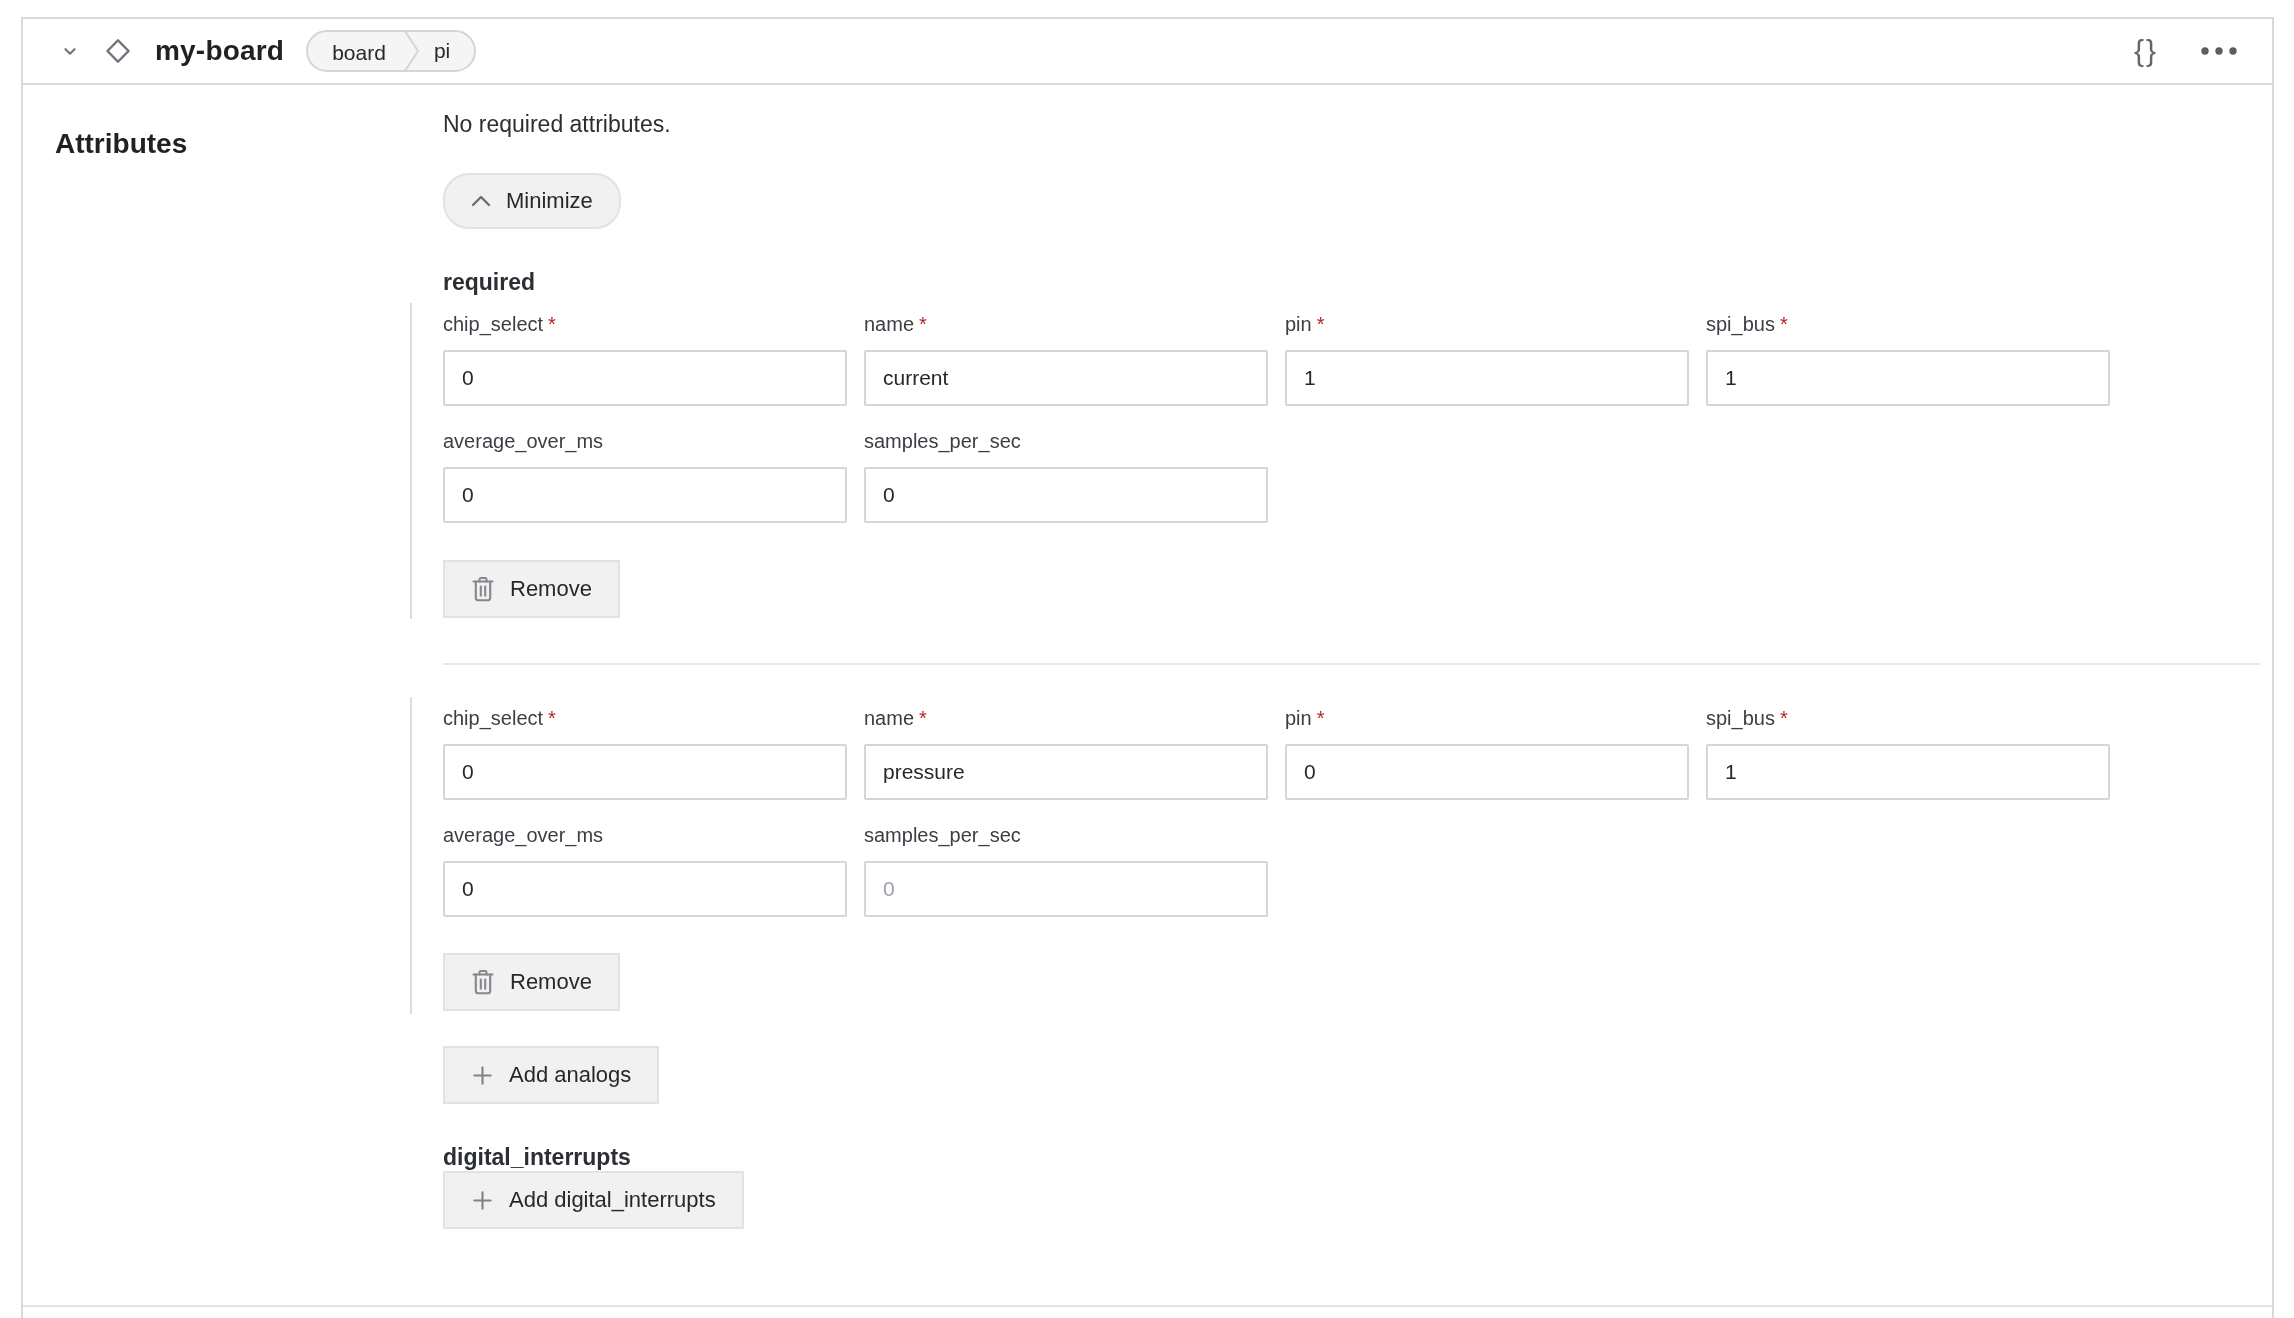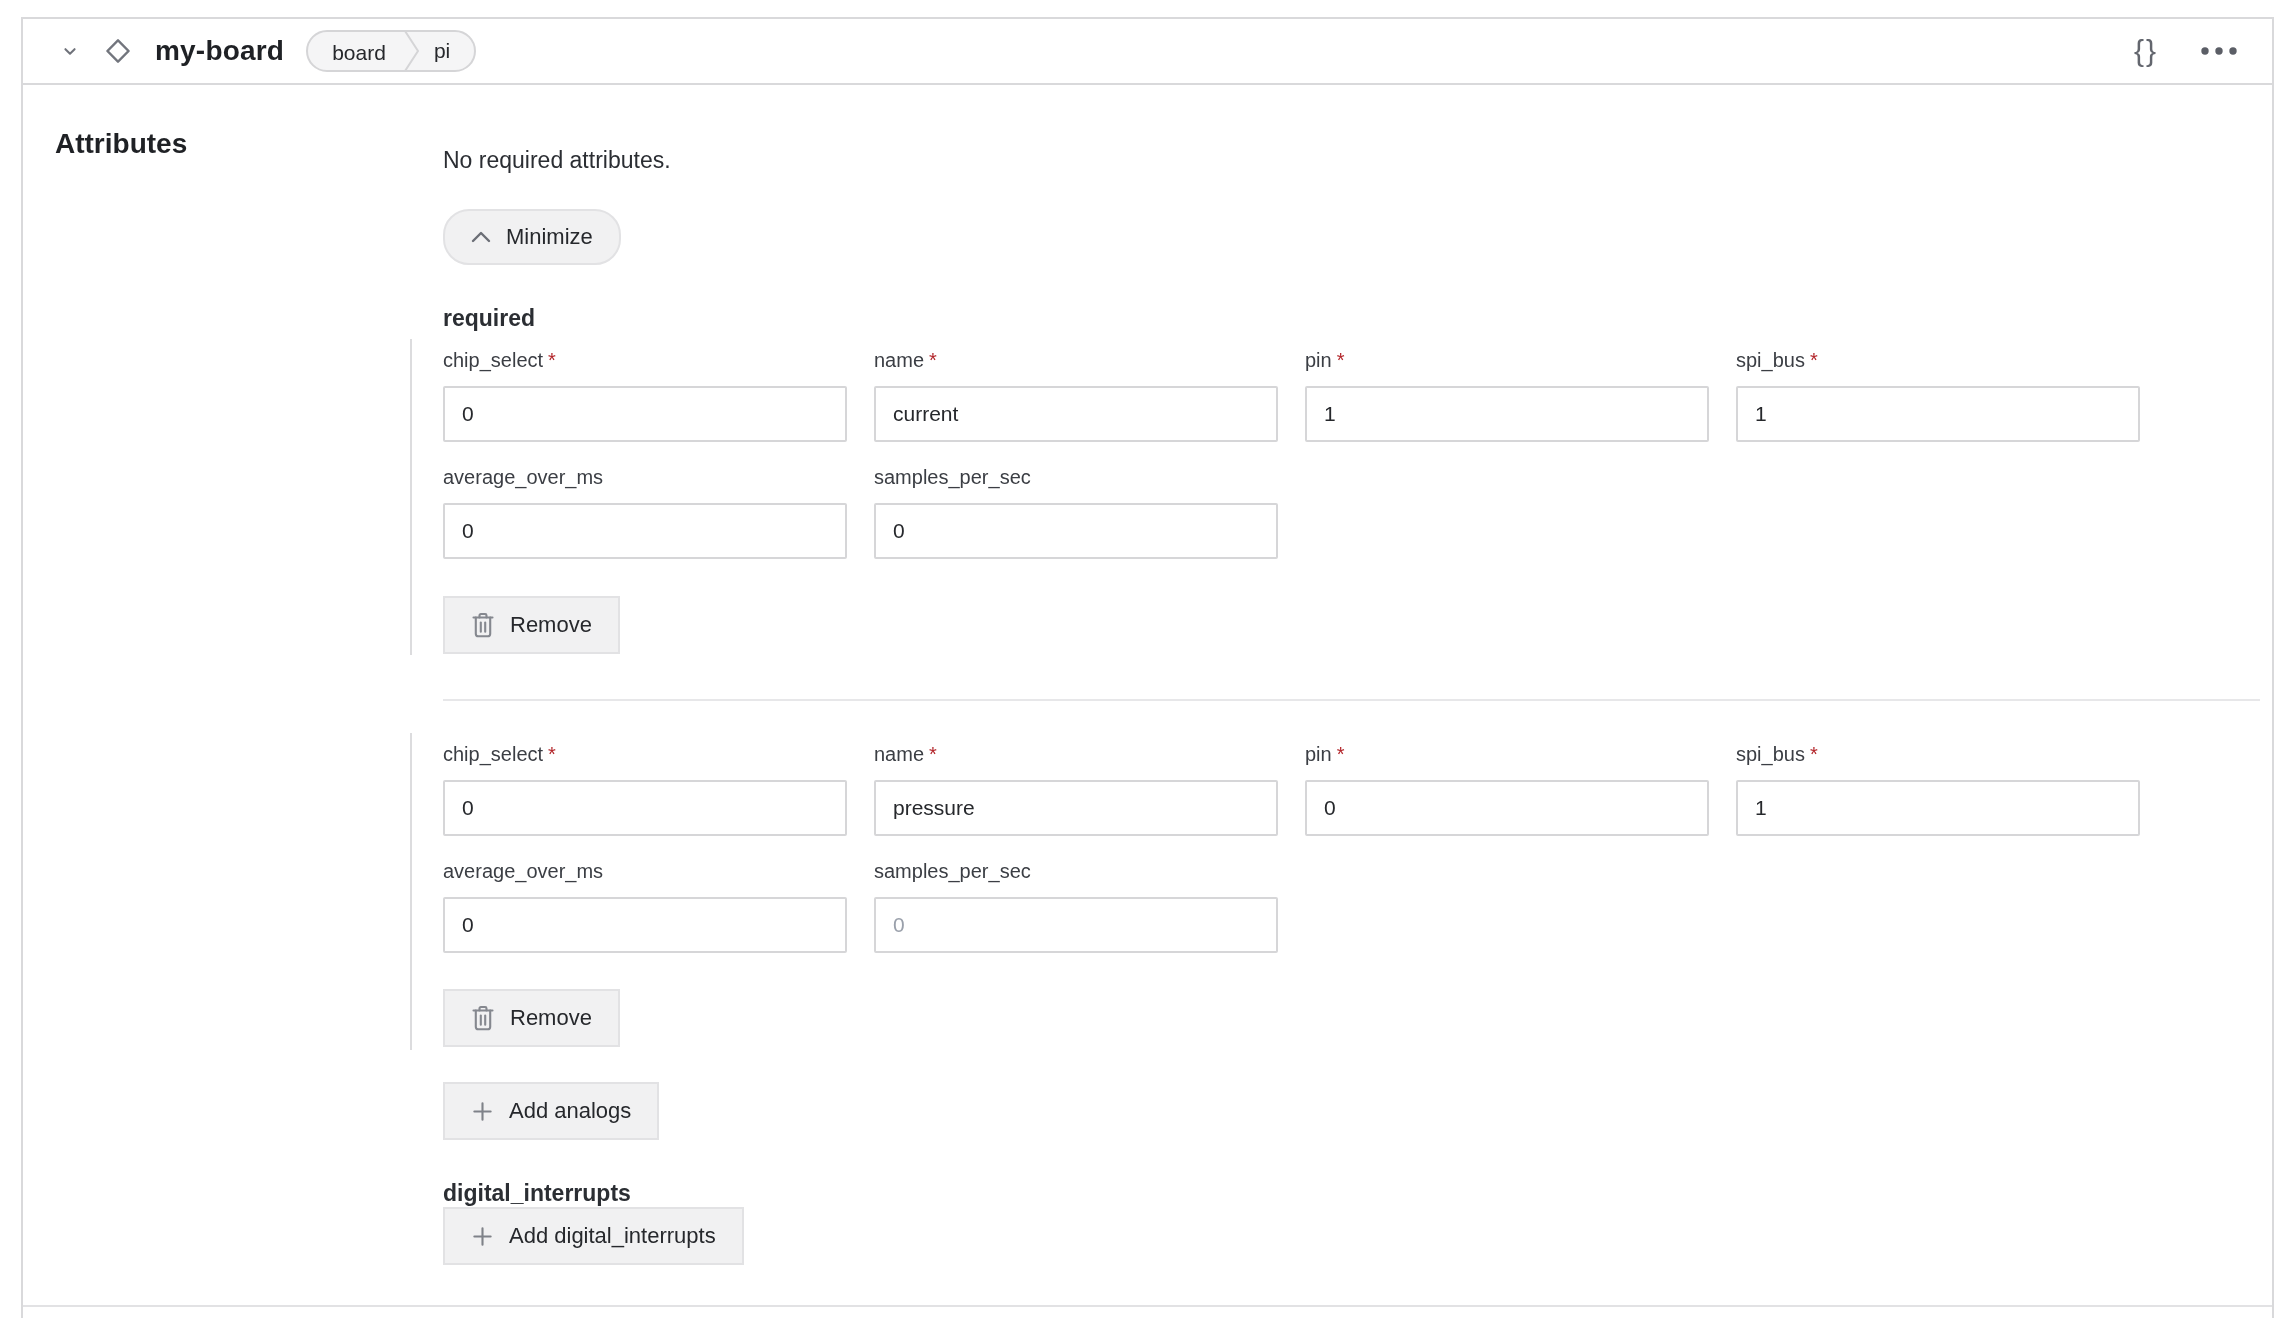--- a/index.html
+++ b/index.html
@@ -65,21 +65,21 @@
   .left-col {
     width: 420px;
     padding: 43px 0 0 32px;
     flex-shrink: 0;
   }
   .section-heading {
     font-size: 28px; font-weight: 600; color: #1f2125;
   }
   .content-col {
     width: 1817px;
-    padding-top: 62px;
+    padding-top: 26px;
   }
   .note-text { font-size: 23px; color: #2b2e33; }
   
   .ui-btn {
     display: inline-flex; align-items: center;
     gap: 15px;
     background: #f1f1f2;
     border: 2px solid #e2e2e4;
     padding: 0 26px;
     font-size: 22px;
@@ -99,21 +99,21 @@
   .item-group {
     margin-top: 7px;
     margin-left: -33px;
     padding: 11px 0 1px 31px;
     border-left: 2px solid #dcdcde;
   }
   .item-group.second { margin-top: 32px; padding-bottom: 3px; }
   .fields-grid {
     display: grid;
     grid-template-columns: repeat(4, 404px);
-    column-gap: 27px;
+    column-gap: 17px;
   }
   .fields-grid.row2 { margin-top: 25px; }
   .field-label {
     font-size: 20px; color: #3b3e44; line-height: 21px;
     display: block;
   }
   .req-mark { color: #b3262b; margin-left: 5px; font-size: 20px; }
   .text-input {
     margin-top: 15px;
     width: 100%; height: 56px;

